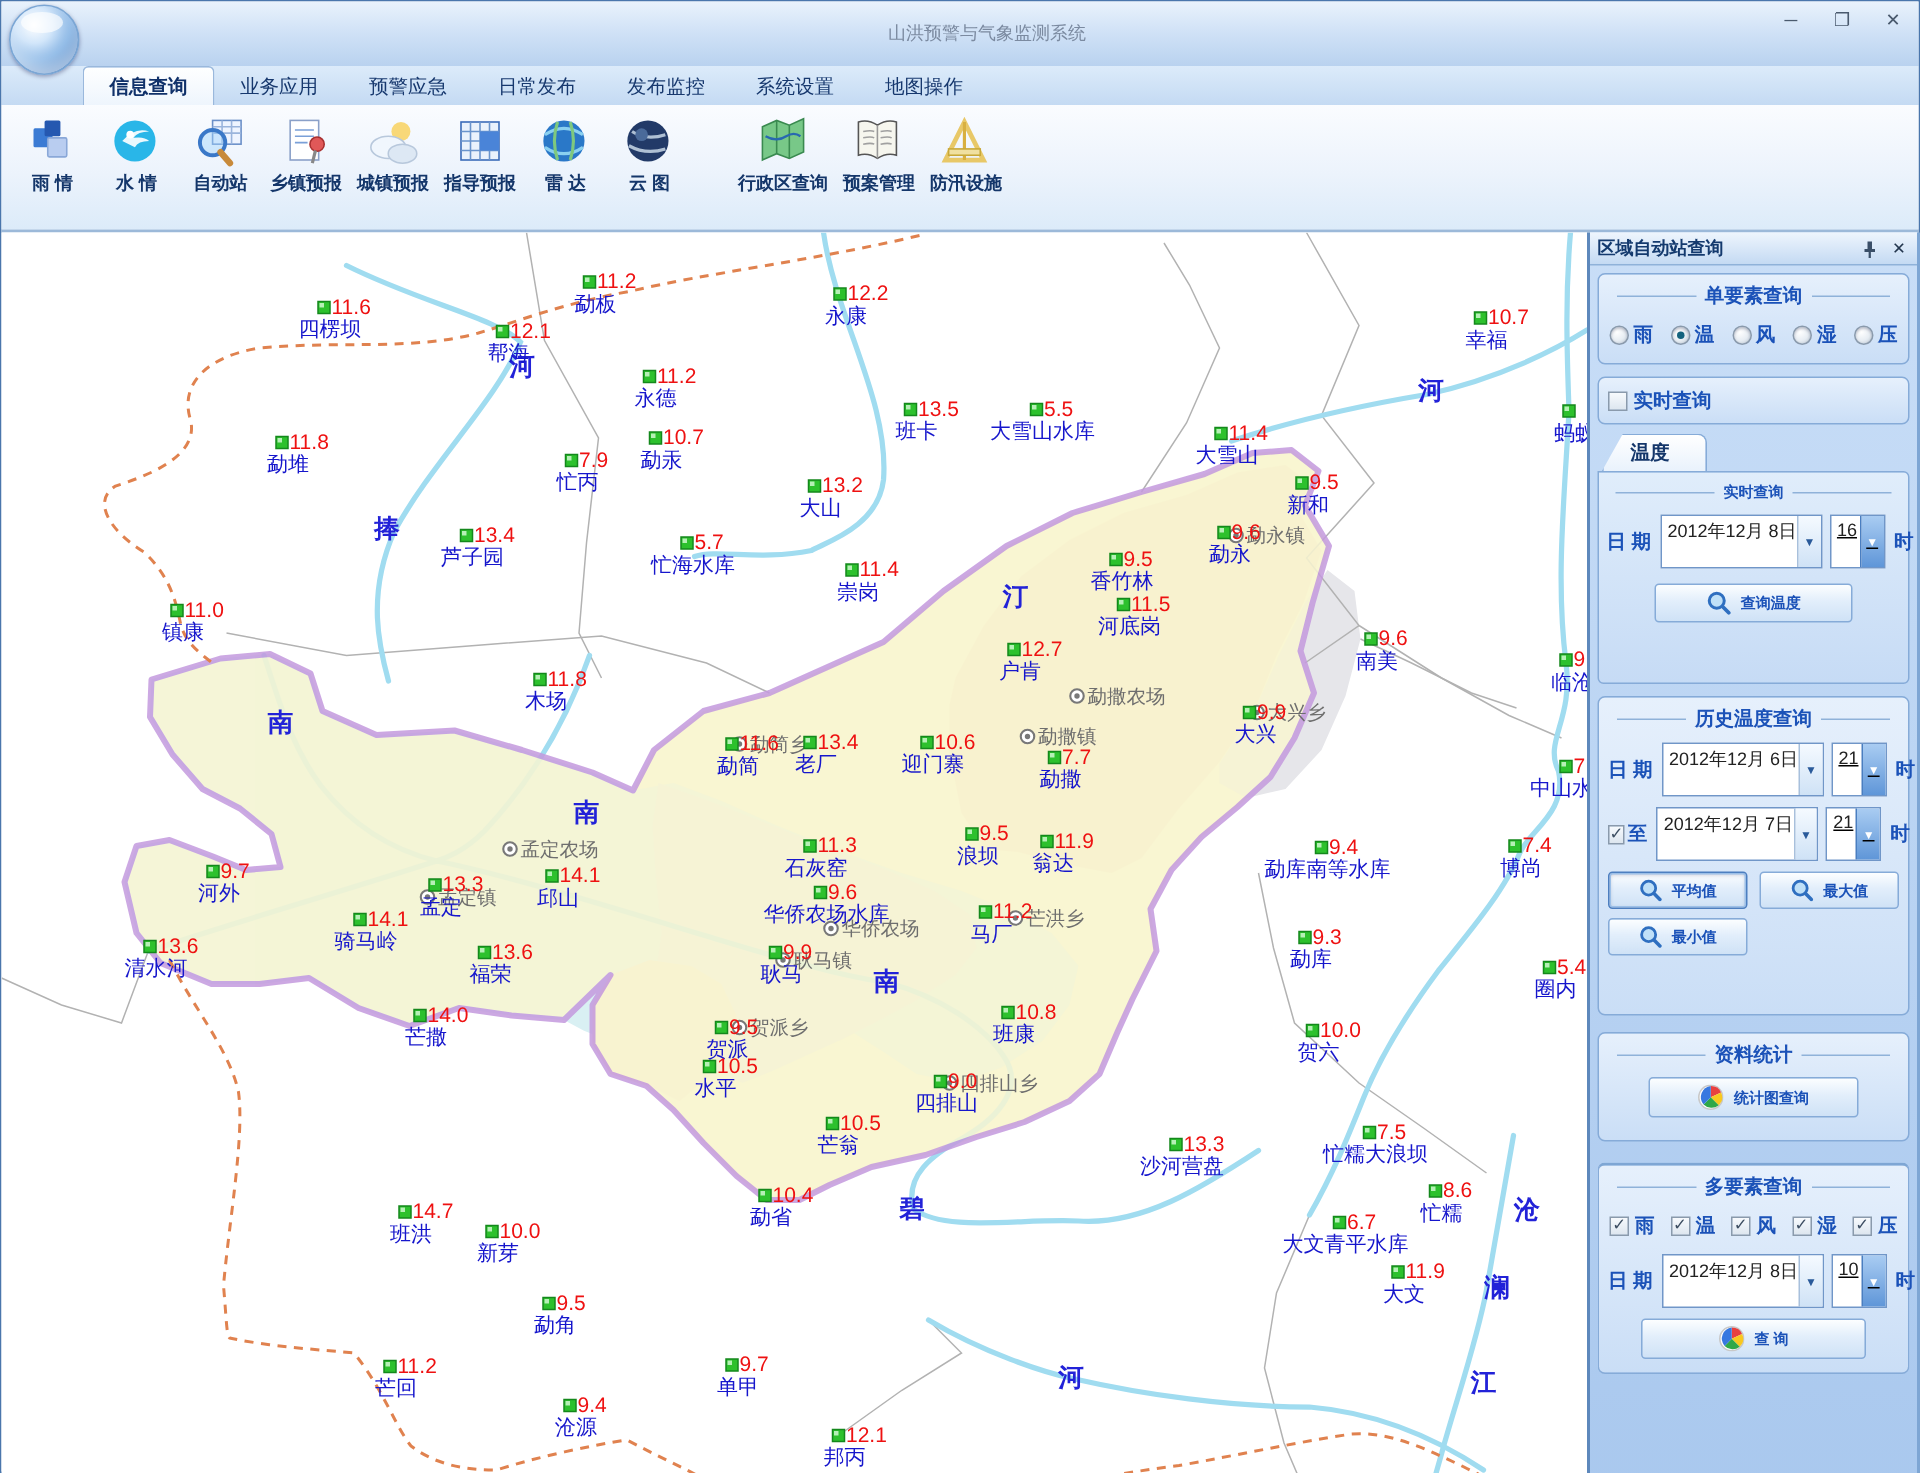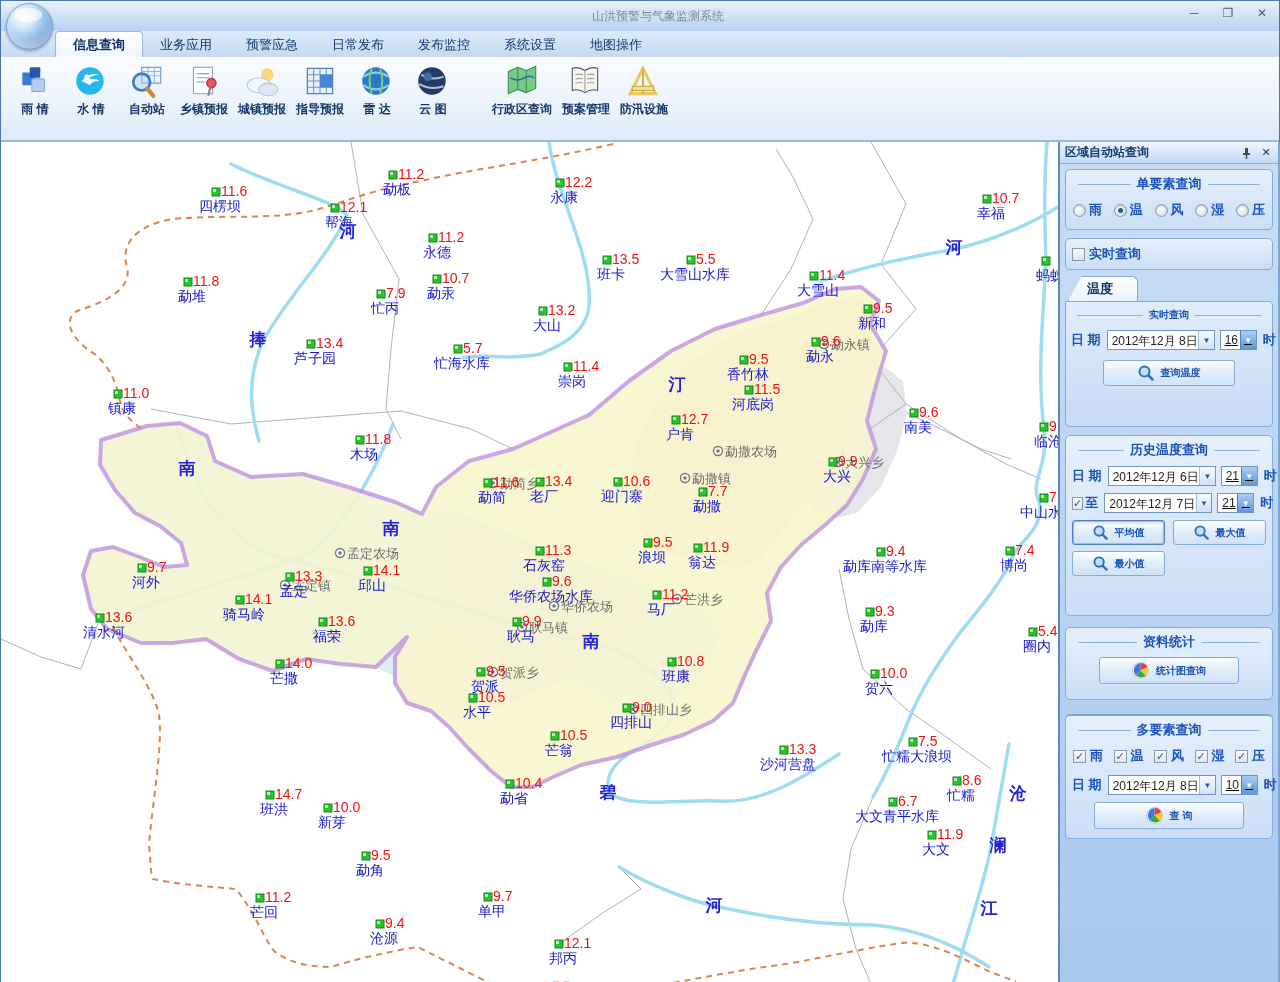--- a/index.html
+++ b/index.html
@@ -1,19 +1,19 @@
 <!DOCTYPE html>
 <html><head>
 <meta charset="utf-8">
 <style>
   html,body{margin:0;padding:0;background:#eef;}
   body{width:1280px;height:982px;overflow:hidden;font-family:"Liberation Sans","DejaVu Sans",sans-serif;}
   .window{width:1280px;height:982px;box-sizing:border-box;border:1px solid #4a76ac;display:flex;flex-direction:column;background:#fff;position:relative;}
   
-  .titlebar{height:30px;background:linear-gradient(#e9f2fc,#cfe1f6 50%,#b9d2ef);position:relative;display:flex;align-items:center;justify-content:center;flex:0 0 auto;padding-left:36px;}
+  .titlebar{height:43px;background:linear-gradient(#e9f2fc,#cfe1f6 50%,#b9d2ef);position:relative;display:flex;align-items:center;justify-content:center;flex:0 0 auto;padding-left:36px;}
   .title-text{font-size:12px;color:#7b8aa0;}
   .win-controls{position:absolute;right:6px;top:3px;display:flex;gap:12px;}
   .win-btn{width:22px;height:18px;display:flex;align-items:center;justify-content:center;font-size:12px;color:#4a5a6e;cursor:default;}
   .app-orb{position:absolute;left:5px;top:2px;width:45px;height:45px;border-radius:50%;z-index:30;
     background:radial-gradient(circle at 35% 28%,#ffffff,#d2e6fa 28%,#8cb8e6 55%,#4c80c0 80%,#35629c);
     border:1px solid #7ba6d4;box-shadow:inset 0 -6px 10px rgba(255,255,255,.55),0 1px 3px rgba(0,0,60,.35);}
   .app-orb:after{content:"";position:absolute;left:7px;top:4px;width:28px;height:14px;border-radius:50%;background:rgba(255,255,255,.65);}
   
   .tabrow{height:26px;background:linear-gradient(#dcebfa,#c4daf3);display:flex;align-items:flex-end;padding-left:54px;flex:0 0 auto;}
   .tab{padding:4px 17px 3px;font-size:13px;color:#17386e;white-space:nowrap;}
@@ -50,21 +50,21 @@
     display:flex;align-items:center;justify-content:center;font-size:11px;line-height:11px;color:#3d4e62;}
   .opt-label{color:#1b52b8;font-weight:bold;font-size:13px;}
   .tabstrip{height:25px;display:flex;align-items:flex-end;padding-left:8px;margin-top:3px;}
   .temp-tab{background:linear-gradient(#ffffff,#e9f2fc);border:1px solid #86abd8;border-bottom:none;border-radius:2px 6px 0 0;
     padding:3px 24px 3px 18px;font-weight:bold;font-size:13px;color:#14366a;clip-path:polygon(14px 0,100% 0,100% 100%,0 100%);}
   .tabpage{border:1px solid #86abd8;background:linear-gradient(#e0edfb,#c6dbf5);margin:0 5px;border-radius:0 4px 4px 4px;padding:2px 5px 8px;}
   .section-title{display:flex;align-items:center;color:#1b52b8;font-weight:bold;font-size:10px;margin:4px 0 8px;}
   .section-title:before,.section-title:after{content:"";flex:1;height:1px;background:#8fb2d9;margin:0 6px;}
   .form-row{display:flex;align-items:center;margin:7px 0;}
   .lbl{color:#1b52b8;font-weight:bold;font-size:13px;margin-right:6px;white-space:nowrap;}
-  .combo{display:flex;align-items:stretch;background:#fff;border:1px solid #7096c8;height:20px;box-sizing:border-box;}
+  .combo{display:flex;align-items:stretch;background:#fff;border:1px solid #7096c8;height:36px;box-sizing:border-box;}
   .combo-text{padding:2px 3px 0 4px;font-size:12px;color:#222;white-space:nowrap;overflow:hidden;}
   .combo-arrow{width:15px;display:flex;align-items:center;justify-content:center;font-size:8px;color:#2a5a9a;background:linear-gradient(#f5faff,#cfe2f6);border-left:1px solid #a8c0dc;}
   .combo.date{width:108px;}
   .combo.hour{width:37px;margin-left:5px;text-decoration:underline;}
   .combo.hour .combo-text{flex:1;}
   .combo.hour .combo-arrow{background:linear-gradient(#a9ccf2,#5f96d8);color:#fff;border-left:1px solid #4a7ec0;}
   .btn{display:inline-flex;align-items:center;justify-content:center;gap:7px;background:linear-gradient(#fcfeff,#e2eefb 45%,#cfe2f6);
     border:1px solid #86abd8;border-radius:3px;color:#1b52b8;font-weight:bold;font-size:10px;padding:4px 10px;box-sizing:border-box;}
   .btn.pressed{border:1px solid #4d7fc0;box-shadow:inset 0 0 0 1px #9cc0e8,inset 0 1px 3px rgba(0,0,60,.25);}
   .btn svg{flex:0 0 auto;}

